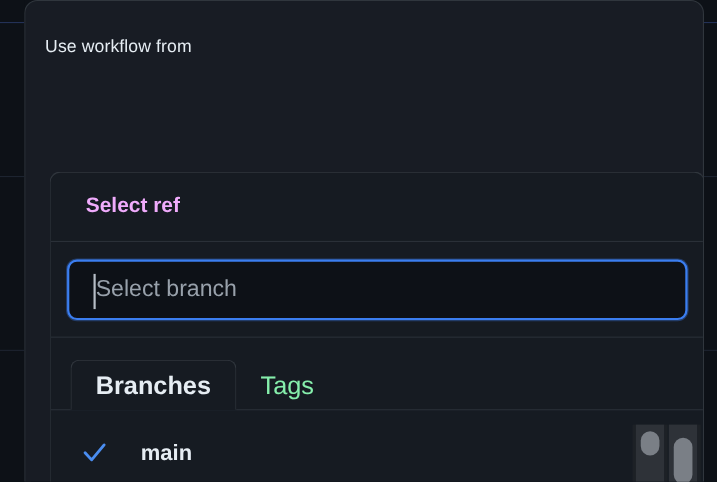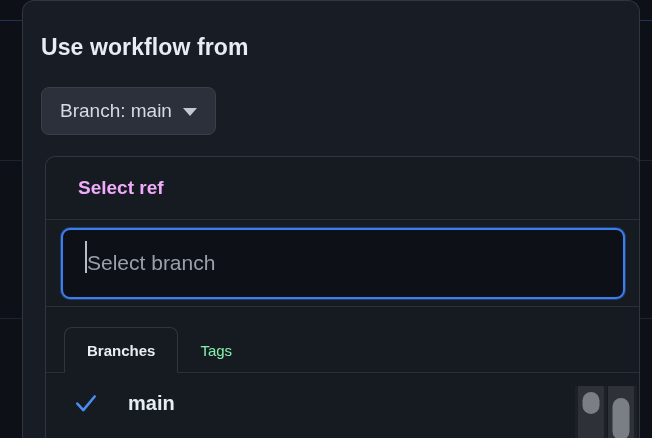--- a/index.html
+++ b/index.html
@@ -22,21 +22,21 @@
   .dialog {
     position:absolute; left:22px; top:0; width:618px; height:438px;
     background:#181c24;
     border:1px solid #30363d; border-top:1px solid #30363d; border-bottom:none;
     border-radius:12px 12px 0 0;
     overflow:hidden;
   }
 
   .dialog-title {
     position:absolute; left:18px; top:33px;
-    font-size:23px; font-weight:bold; color:#e6edf3; letter-spacing:.1px;
+    font-size:16px; font-weight:normal; color:#e6edf3; letter-spacing:.1px;
   }
 
   
   .branch-button {
     position:absolute; left:18px; top:86px;
     height:48px; padding:0 18px;
     display:flex; align-items:center; gap:11px;
     background:#2b303a; border:1px solid #3a4048; border-radius:8px;
     cursor:pointer;
   }
@@ -60,21 +60,21 @@
     height:63px; display:flex; align-items:center;
     padding-left:32px;
     border-bottom:1px solid #2a3038;
   }
   .ref-header-title { font-size:19px; font-weight:bold; color:#f0abfc; }
 
   
   .search-wrap { height:87px; display:flex; align-items:center; padding:0 15px;
     border-bottom:1px solid #2a3038; }
   .search-field {
-    position:relative; width:100%; height:71px;
+    position:relative; width:100%; height:55px;
     background:#0d1117;
     border:2px solid #3b7ef0; border-radius:9px;
     box-shadow:0 0 0 1px rgba(59,126,240,.35);
     display:flex; align-items:center; padding-left:22px;
     cursor:text;
   }
   .caret-bar {
     position:absolute; left:22px; top:11px;
     width:2px; height:32px; background:#b6bdc6;
   }
@@ -83,38 +83,38 @@
   }
 
   
   .tab-strip {
     position:relative; height:66px; padding-left:18px;
     display:flex; align-items:flex-end;
   }
   .tab {
     position:relative; height:46px; padding:0 22px;
     display:flex; align-items:center; justify-content:center;
-    font-size:15px; cursor:pointer;
+    font-size:23px; cursor:pointer;
   }
   .tab.active {
     color:#e6edf3; font-weight:bold;
     background:#161b22;
     border:1px solid #30363d; border-bottom:1px solid #161b22;
     border-radius:8px 8px 0 0;
     z-index:2;
   }
   .tab.inactive { color:#86efac; }
   .tab-underline {
     position:absolute; left:0; right:0; bottom:0; height:1px; background:#2a3038;
   }
 
   
   .ref-list { padding-top:9px; }
   .ref-row {
-    display:flex; align-items:center; height:42px;
+    display:flex; align-items:flex-end; height:42px;
     padding-left:20px; cursor:pointer;
   }
   .check-icon { width:40px; display:flex; justify-content:center; }
   .ref-row-label { font-size:20px; font-weight:bold; color:#e6edf3; margin-left:22px; }
 
   
   .sb { position:absolute; bottom:0; background:#2e3238; }
   .sb-a { left:578px; width:26px; height:52px; }
   .sb-b { left:608px; width:26px; height:52px; }
   .sb-thumb { position:absolute; left:50%; transform:translateX(-50%);
@@ -134,24 +134,20 @@
   <div class="bg-strip right">
     <div class="bg-rule accent" style="top:20px"></div>
     <div class="bg-rule" style="top:160px"></div>
     <div class="bg-rule" style="top:318px"></div>
   </div>
 
   <div class="dialog">
 
     <div class="dialog-title">Use workflow from</div>
 
-    <div class="branch-button">
-      <span class="branch-button-label">Branch: main</span>
-      <span class="caret-down"></span>
-    </div>
 
     <div class="ref-panel">
 
       <div class="ref-header">
         <span class="ref-header-title">Select ref</span>
       </div>
 
       <div class="search-wrap">
         <div class="search-field">
           <span class="caret-bar"></span>

